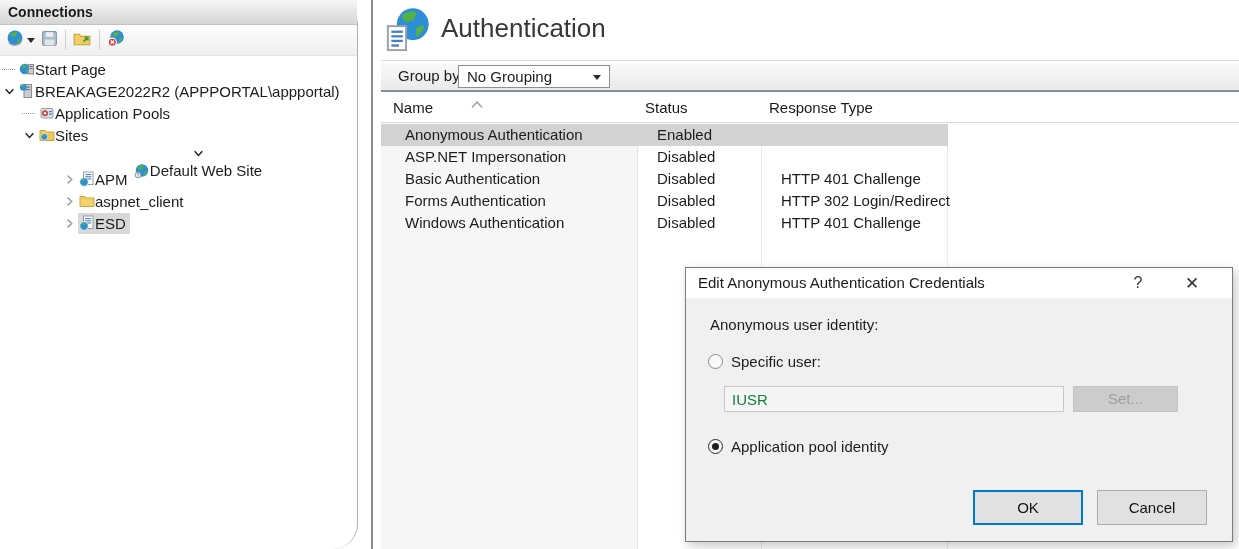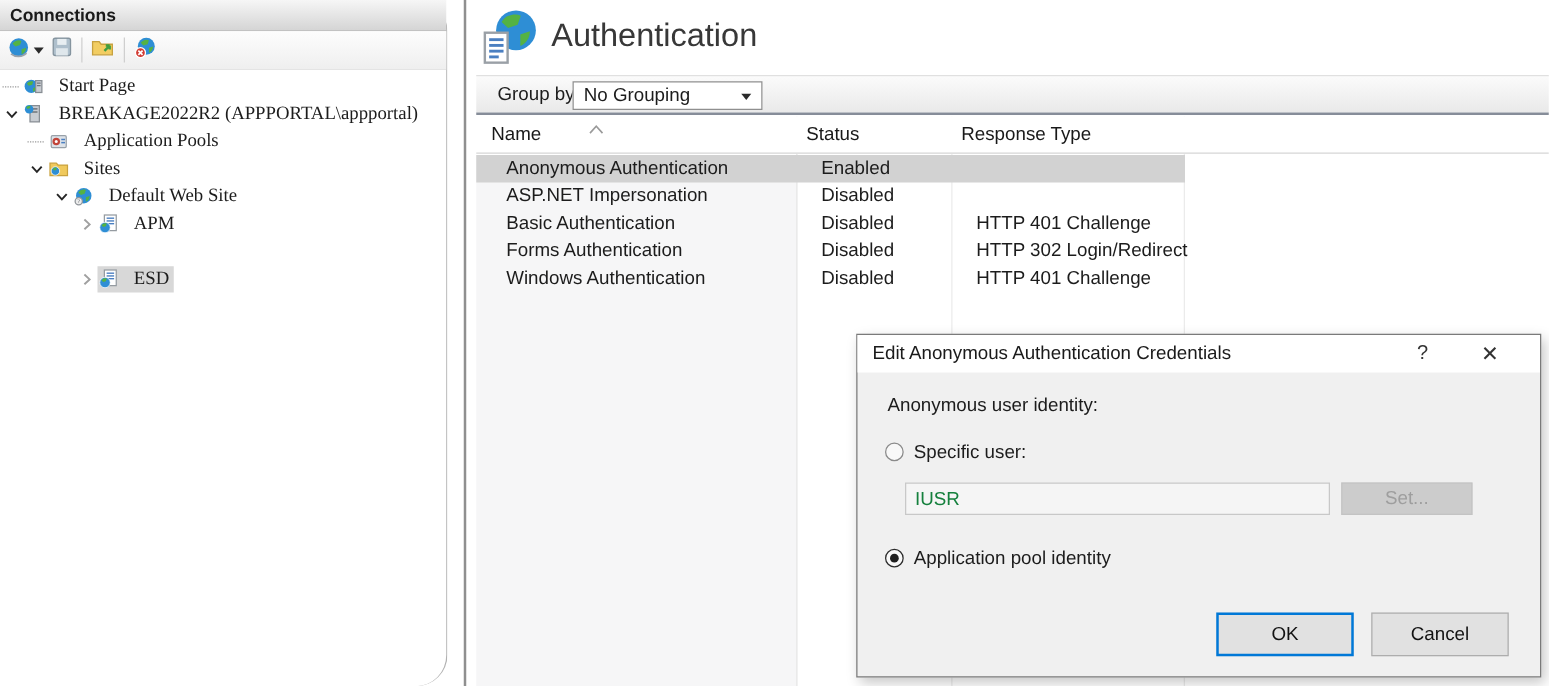--- a/index.html
+++ b/index.html
@@ -24,21 +24,21 @@
                 margin-left:3px; }
 
   
   #tree { position:absolute; left:0; top:57px; right:0; bottom:0; font-size:15px; }
   .trow { position:absolute; left:0; right:0; height:22px;
           display:flex; align-items:center; }
   .chev { width:14px; height:14px; margin-right:2px; flex:0 0 14px;
           display:flex; align-items:center; justify-content:center; }
   .dots { width:13px; flex:0 0 13px; margin-right:3px;
           border-top:1px dotted #9a9a9a; height:0; }
-  .tinner { display:flex; align-items:center; gap:12px; padding:2px 4px 2px 1px;font-family:Liberation Serif, serif; }
+  .tinner { display:flex; align-items:center; gap:0; padding:2px 4px 2px 1px; }
   .trow.selected .tinner { background:#d8d8d8; }
   .ticon { width:16px; height:16px; flex:0 0 16px; }
   .tlabel { white-space:nowrap; }
 
   
   #splitter { position:absolute; left:371px; top:0; width:2px; height:549px; background:#8f8f8f; }
 
   
   #feature-title { position:absolute; left:441px; top:13px; font-size:26px; color:#383838; }
   #feature-icon { position:absolute; left:385px; top:6px; }
@@ -210,21 +210,21 @@
         <svg width="16" height="16" viewBox="0 0 16 16">
               <path d="M1 3.5h5L7.5 5H15v8.5H1z" fill="#f0c95c" stroke="#c9a23e"></path>
               <circle cx="5.3" cy="9.8" r="3.4" fill="#2e8ed5" stroke="#fff" stroke-width=".6"></circle>
               <path d="M3.2 8.4c.5-1.1 2.2-1.7 3.3-1.1l-.6 1.6-1.7.5z" fill="#54b244"></path>
             </svg>
       </span>
           <span class="tlabel">Sites</span>
         </span>
     </div>
 
-    <div class="trow" style="top:89px; padding-left:42px;">
+    <div class="trow" style="top:89px; padding-left:42px;flex-direction:column;">
       <span class="chev">
         <svg width="11" height="11" viewBox="0 0 10 10">
             <path d="M1.5 3 L5 6.8 L8.5 3" stroke="#262626" stroke-width="1.4" fill="none"></path>
           </svg>
       </span>
       <span class="tinner">
           <span class="ticon">
         <svg width="16" height="16" viewBox="0 0 16 16">
               <circle cx="8" cy="7.5" r="6.2" fill="#2e8ed5"></circle>
               <path d="M3.7 5c1-2 4-3 6-2l-1 2.9-3 1z" fill="#54b244"></path>
@@ -251,20 +251,36 @@
               <rect x="6.3" y="5.2" width="6" height="1.1" fill="#4a7fc1"></rect>
               <rect x="6.3" y="7.4" width="6" height="1.1" fill="#4a7fc1"></rect>
               <circle cx="5" cy="11" r="4.2" fill="#2e8ed5" stroke="#fff" stroke-width=".6"></circle>
               <path d="M2.3 9.3c.6-1.4 2.7-2.1 4.1-1.4l-.7 2-2.1.7z" fill="#54b244"></path>
             </svg>
       </span>
           <span class="tlabel">APM</span>
         </span>
     </div>
 
+    <div class="trow" style="top:133px; padding-left:62px;">
+      <span class="chev">
+        <svg width="11" height="11" viewBox="0 0 10 10">
+            <path d="M3.2 1.5 L7 5 L3.2 8.5" stroke="#a0a0a0" stroke-width="1.4" fill="none"></path>
+          </svg>
+      </span>
+      <span class="tinner">
+          <span class="ticon">
+        <svg width="16" height="16" viewBox="0 0 16 16">
+              <path d="M1 3.5h5L7.5 5H15v8.5H1z" fill="#f3d26d" stroke="#cda53e"></path>
+              <path d="M1 5.8h14" stroke="#e9c154" fill="none"></path>
+            </svg>
+      </span>
+          <span class="tlabel">aspnet_client</span>
+        </span>
+    </div>
 
     <div class="trow selected" style="top:155px; padding-left:62px;">
       <span class="chev">
         <svg width="11" height="11" viewBox="0 0 10 10">
             <path d="M3.2 1.5 L7 5 L3.2 8.5" stroke="#a0a0a0" stroke-width="1.4" fill="none"></path>
           </svg>
       </span>
       <span class="tinner">
           <span class="ticon">
         <svg width="16" height="16" viewBox="0 0 16 16">

